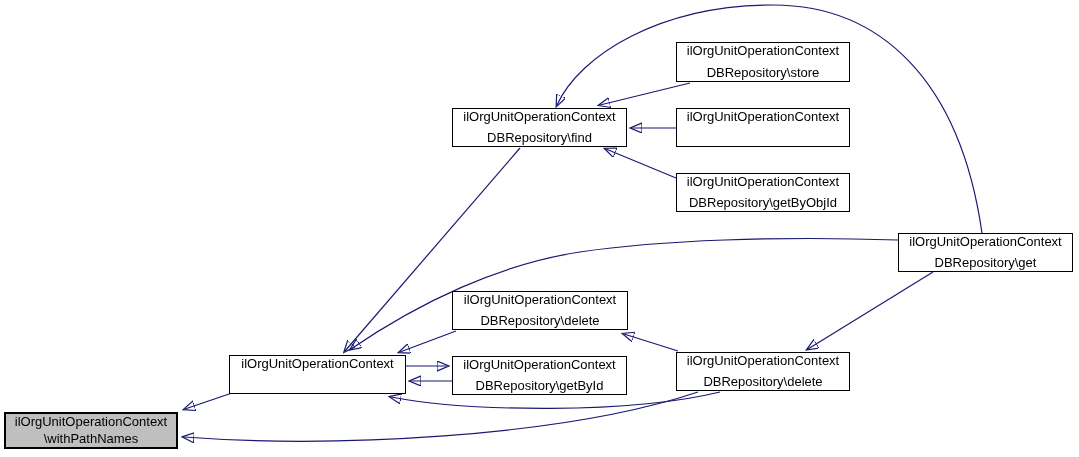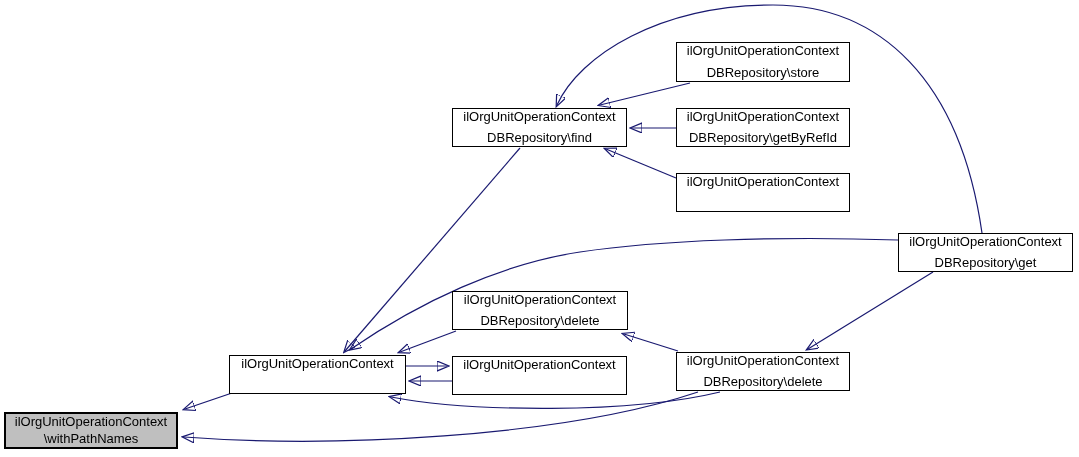--- a/index.html
+++ b/index.html
@@ -59,34 +59,35 @@
     <span>DBRepository\find</span>
   </div>
 
   <div class="node" style="left:452px;top:291px;width:176px;height:39px;">
     <span>ilOrgUnitOperationContext</span>
     <span>DBRepository\delete</span>
   </div>
 
   <div class="node" style="left:452px;top:356px;width:175px;height:39px;">
     <span>ilOrgUnitOperationContext</span>
+    <span>DBRepository\getById</span>
   </div>
 
   <div class="node" style="left:676px;top:42px;width:174px;height:40px;">
     <span>ilOrgUnitOperationContext</span>
     <span>DBRepository\store</span>
   </div>
 
   <div class="node" style="left:676px;top:108px;width:174px;height:39px;">
     <span>ilOrgUnitOperationContext</span>
-    <span>DBRepository\getByRefId</span>
   </div>
 
   <div class="node" style="left:676px;top:173px;width:174px;height:39px;">
     <span>ilOrgUnitOperationContext</span>
+    <span>DBRepository\getByObjId</span>
   </div>
 
   <div class="node" style="left:676px;top:352px;width:174px;height:39px;">
     <span>ilOrgUnitOperationContext</span>
     <span>DBRepository\delete</span>
   </div>
 
   <div class="node" style="left:898px;top:233px;width:175px;height:39px;">
     <span>ilOrgUnitOperationContext</span>
     <span>DBRepository\get</span>

